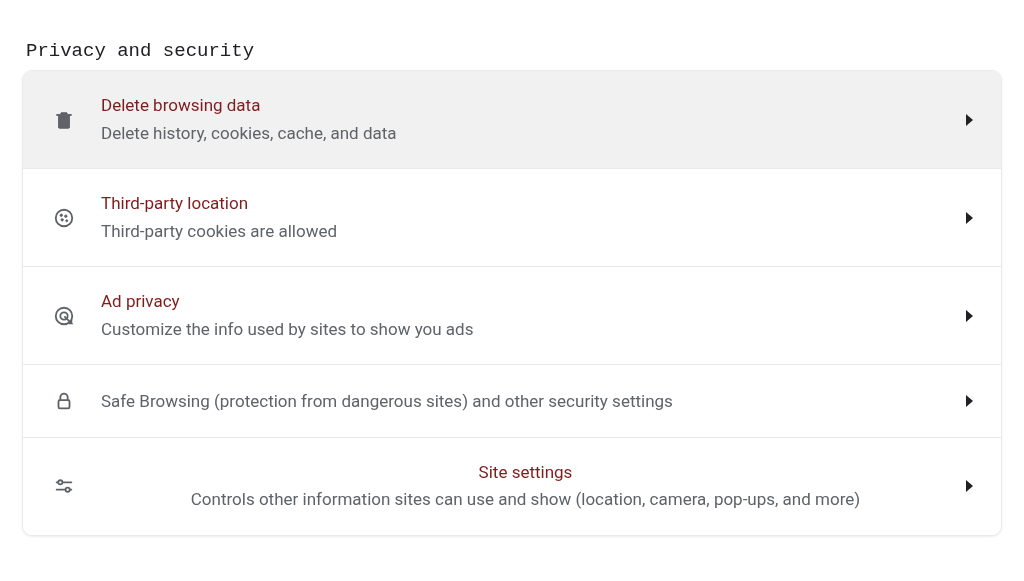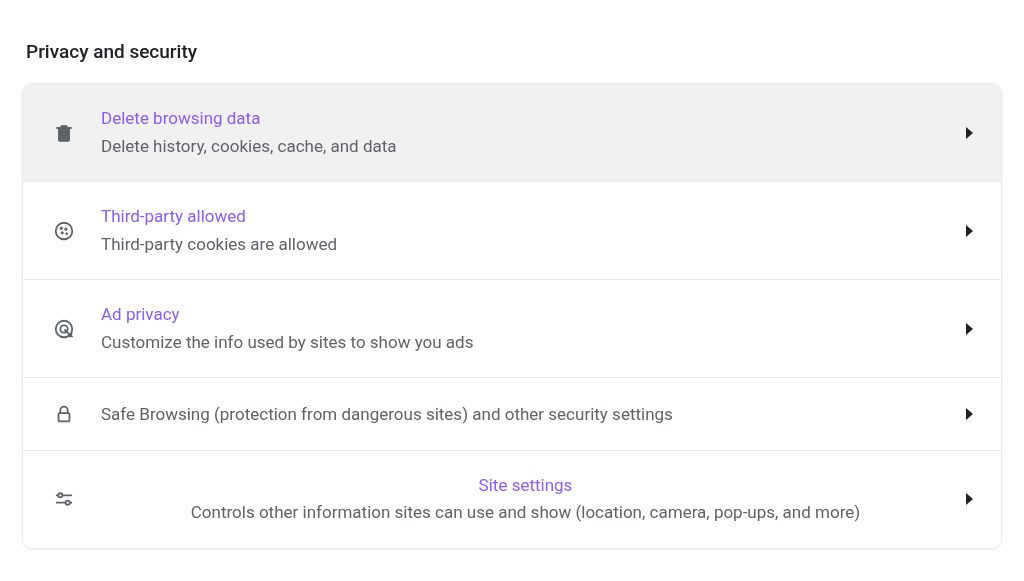--- a/index.html
+++ b/index.html
@@ -14,22 +14,23 @@
       height: 581px;
       padding: 0;
     }
     .page-container {
       padding: 40px 22px 0 22px;
     }
     .section-title {
       font-size: 19px;
       font-weight: 500;
       color: #202124;
-      margin-bottom: 20px;
+      margin-bottom: 8px;
       padding-left: 4px;
+      font-family: Liberation Mono, monospace;
     }
     .settings-card {
       background: #ffffff;
       border: 1px solid #e8eaed;
       border-radius: 10px;
       overflow: hidden;
       box-shadow: 0 1px 2px rgba(60,64,67,0.1);
     }
     .settings-row {
       display: flex;
@@ -60,21 +61,21 @@
       height: 22px;
       fill: #5f6368;
       stroke: #5f6368;
     }
     .row-text {
       flex: 1;
       margin-left: 24px;
     }
     .row-title {
       font-size: 17px;
-      color: #8b5cf6;
+      color: #7f1d1d;
       line-height: 1.5;
     }
     .row-subtitle {
       font-size: 17px;
       color: #5f6368;
       line-height: 1.5;
       margin-top: 2px;
     }
     .row-chevron {
       width: 0;
@@ -111,21 +112,21 @@
       <div class="row-icon">
         <svg viewBox="0 0 24 24">
             <circle cx="12" cy="12" r="9" fill="none" stroke="#5f6368" stroke-width="2"></circle>
             <circle cx="9" cy="9" r="1.3" fill="#5f6368"></circle>
             <circle cx="14" cy="10" r="1.3" fill="#5f6368"></circle>
             <circle cx="10" cy="14" r="1.3" fill="#5f6368"></circle>
             <circle cx="15" cy="15" r="1.1" fill="#5f6368"></circle>
           </svg>
       </div>
       <div class="row-text">
-        <div class="row-title">Third-party allowed</div>
+        <div class="row-title">Third-party location</div>
         <div class="row-subtitle">Third-party cookies are allowed</div>
       </div>
       <div class="row-chevron"></div>
     </div>
 
     <div class="settings-row">
       <div class="row-icon">
         <svg viewBox="0 0 24 24">
             <circle cx="12" cy="12" r="9" fill="none" stroke="#5f6368" stroke-width="2"></circle>
             <circle cx="12" cy="12" r="4" fill="none" stroke="#5f6368" stroke-width="2"></circle>

